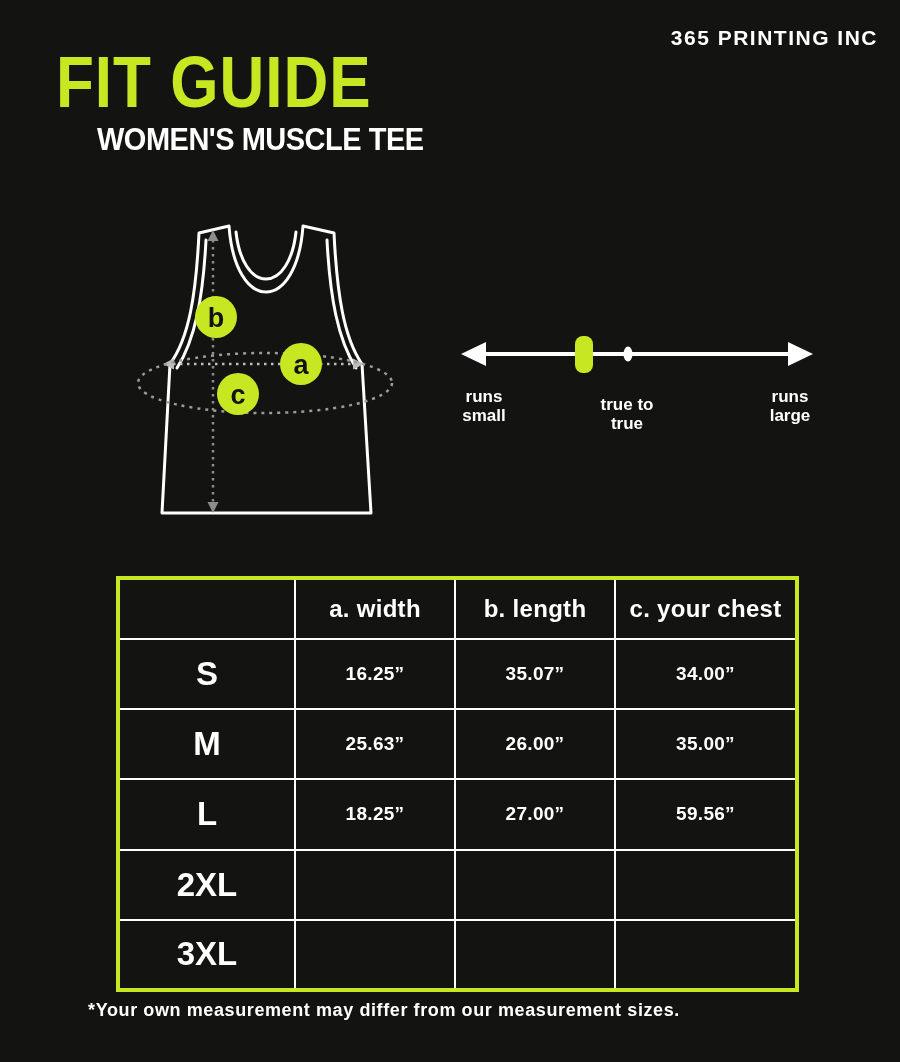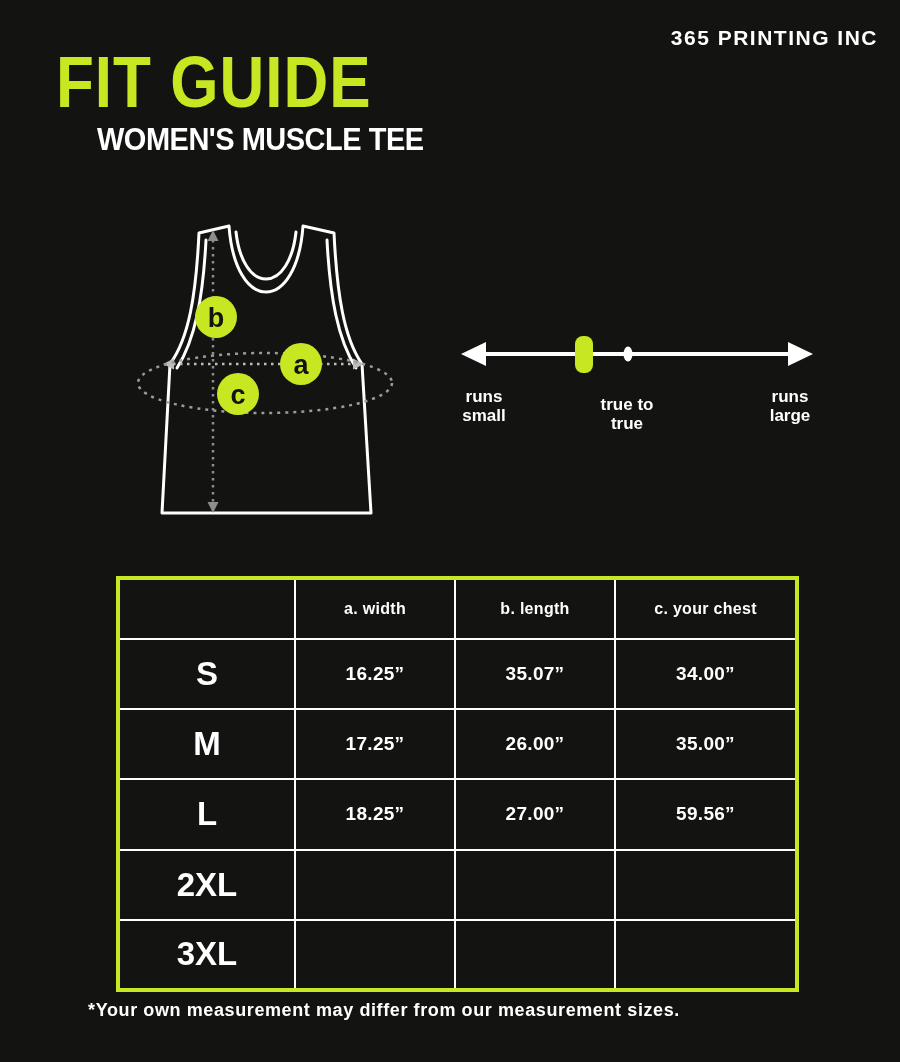--- a/index.html
+++ b/index.html
@@ -49,21 +49,21 @@
     border-collapse:collapse;table-layout:fixed;
     border:4px solid var(--accent);
   }
   .size-table th,.size-table td{
     border:2px solid #ffffff;
     text-align:center;vertical-align:middle;
     color:var(--txt);
   }
   .size-table thead tr{height:61px;}
   .size-table tbody tr{height:59px;}
-  .size-table th{font-size:16px;font-weight:bold;letter-spacing:0.3px;}
+  .size-table th{font-size:24px;font-weight:bold;letter-spacing:0.3px;}
   .size-table td.size-cell{font-size:33px;font-weight:bold;}
   .size-table td.val-cell{font-size:19px;font-weight:bold;letter-spacing:0.3px;}
   .footnote{
     position:absolute;left:0;top:1000px;width:768px;
     text-align:center;font-size:18px;font-weight:bold;
     letter-spacing:0.6px;color:var(--txt);
   }
   text.circle-letter{
     font-family:"Liberation Sans", sans-serif;
     font-weight:bold;font-size:27px;
@@ -151,21 +151,21 @@
   </thead>
   <tbody>
     <tr>
       <td class="size-cell">S</td>
       <td class="val-cell">16.25”</td>
       <td class="val-cell">35.07”</td>
       <td class="val-cell">34.00”</td>
     </tr>
     <tr>
       <td class="size-cell">M</td>
-      <td class="val-cell">17.25”</td>
+      <td class="val-cell">25.63”</td>
       <td class="val-cell">26.00”</td>
       <td class="val-cell">35.00”</td>
     </tr>
     <tr>
       <td class="size-cell">L</td>
       <td class="val-cell">18.25”</td>
       <td class="val-cell">27.00”</td>
       <td class="val-cell">59.56”</td>
     </tr>
     <tr>

